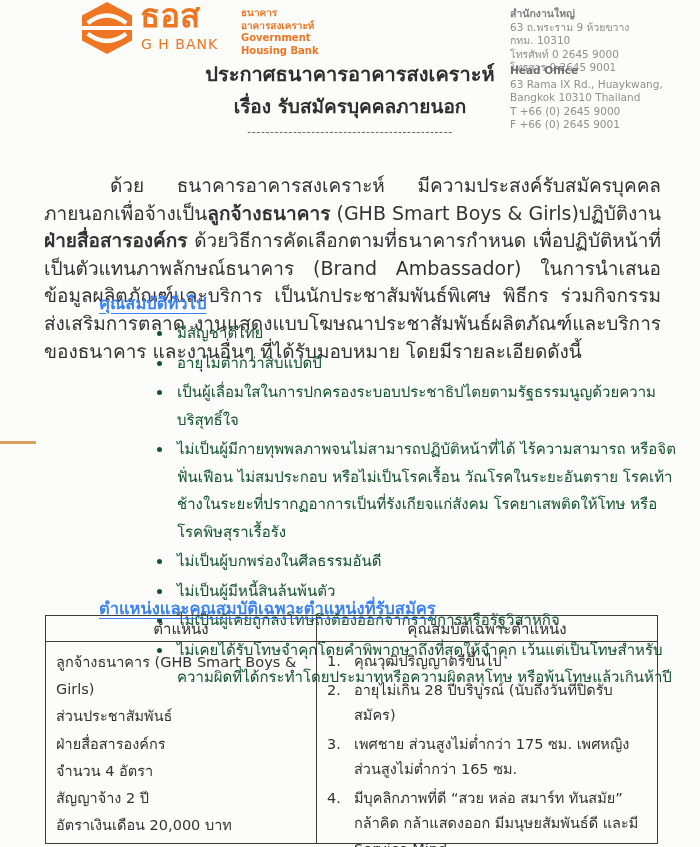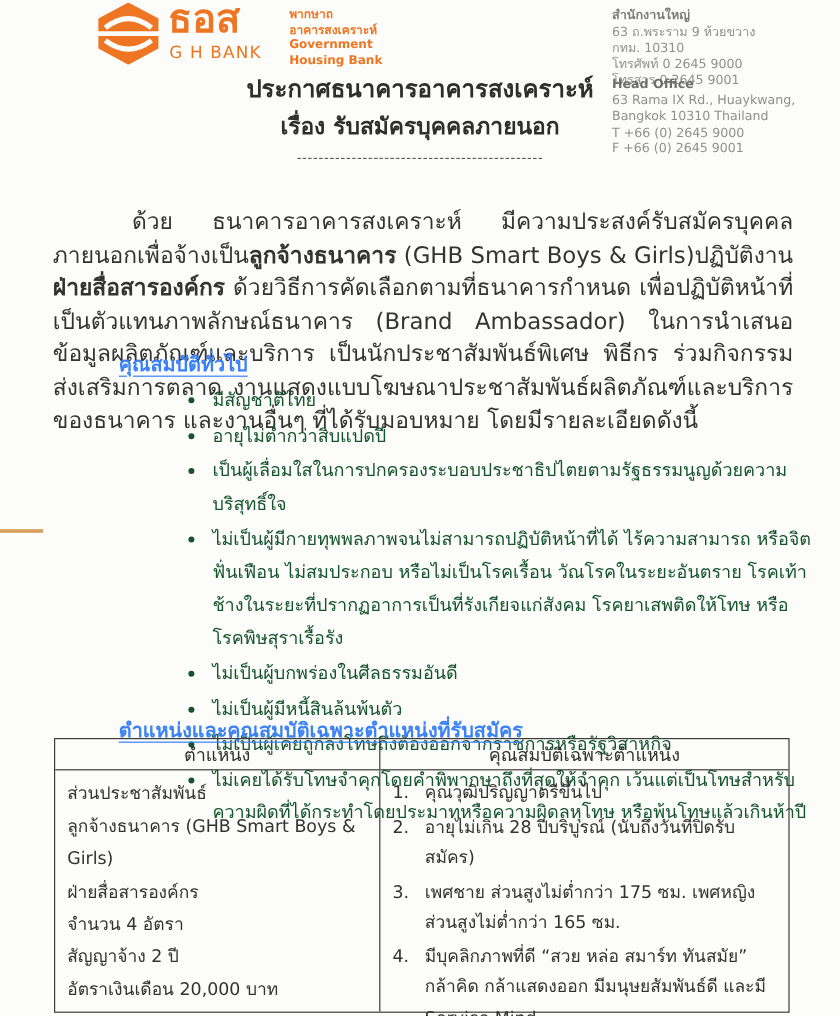--- a/index.html
+++ b/index.html
@@ -66,21 +66,21 @@
       <polygon points="30,0 56,14 56,25 4,25 4,14" fill="#ee7623"></polygon>
       <path d="M10 22 Q30 6 50 22" stroke="#fcfcfa" stroke-width="4.5" fill="none"></path>
       <polygon points="4,29 56,29 56,40 30,54 4,40" fill="#ee7623"></polygon>
       <path d="M10 33 Q30 48 50 33" stroke="#fcfcfa" stroke-width="4.5" fill="none"></path>
     </svg>
   </div>
   <div class="logo-thai">ธอส</div>
   <div class="logo-latin">G H BANK</div>
 
   <div class="brand-lines">
-    <div>พากษาถ</div>
+    <div>ธนาคาร</div>
     <div>อาคารสงเคราะห์</div>
     <div>Government</div>
     <div>Housing Bank</div>
   </div>
 
   <div class="addr-th">
     <div class="addr-title">สำนักงานใหญ่</div>
     <div>63 ถ.พระราม 9 ห้วยขวาง</div>
     <div>กทม. 10310</div>
     <div>โทรศัพท์ 0 2645 9000</div>
@@ -118,22 +118,22 @@
   <div class="sec-heading h-position">ตำแหน่งและคุณสมบัติเฉพาะตำแหน่งที่รับสมัคร</div>
 
   <div class="pos-table">
     <div class="t-header">
       <div class="c1">ตำแหน่ง</div>
       <div class="c2">คุณสมบัติเฉพาะตำแหน่ง</div>
     </div>
     <div class="t-body">
       <div class="c1">
         <div class="pos-lines">
+          <div>ลูกจ้างธนาคาร (GHB Smart Boys &amp; Girls)</div>
           <div>ส่วนประชาสัมพันธ์</div>
-          <div>ลูกจ้างธนาคาร (GHB Smart Boys &amp; Girls)</div>
           <div>ฝ่ายสื่อสารองค์กร</div>
           <div>จำนวน 4 อัตรา</div>
           <div>สัญญาจ้าง 2 ปี</div>
           <div>อัตราเงินเดือน 20,000 บาท</div>
         </div>
       </div>
       <div class="c2">
         <ol class="qual-list">
           <li>
               <span class="qual-num">1.</span>

